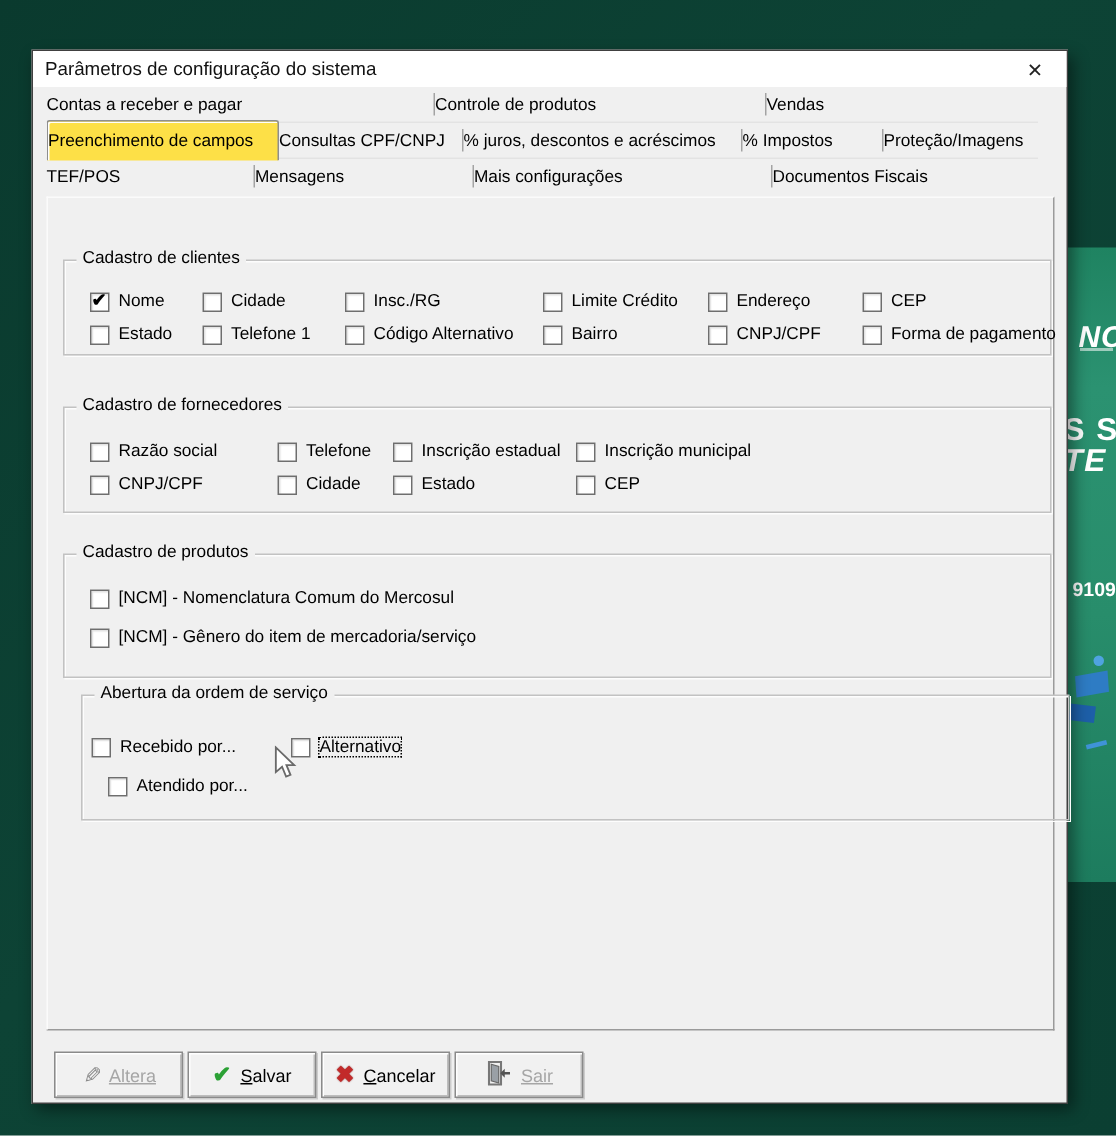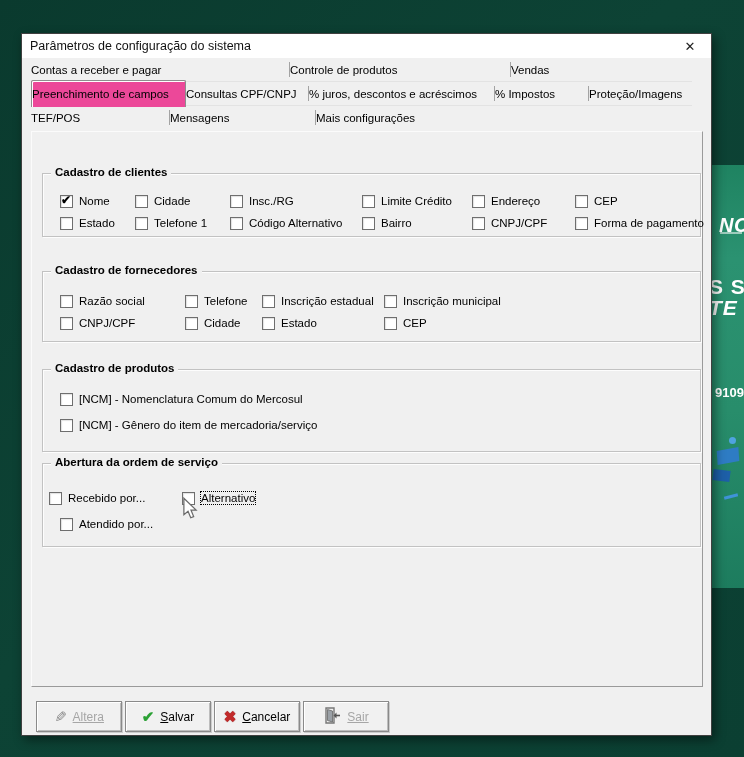--- a/index.html
+++ b/index.html
@@ -47,42 +47,42 @@
                cursor:default; padding-right:4px; }
 
   
   .tab-strip { position:absolute; left:9px; top:24px; width:661px; }
   .tab-row { display:flex; height:24px; align-items:stretch; border-bottom:1px solid #e3e3e3; }
   .tab-row:last-child { border-bottom:none; height:23px; }
   .tab { display:flex; align-items:center; justify-content:flex-start; font-size:11.5px;
          position:relative; white-space:nowrap; color:#000; }
   .tab:not(:last-child)::after { content:""; position:absolute; right:0; top:4px; bottom:4px;
          width:1px; background:#a3a3a3; }
-  .tab.selected { background:#ec4899; border:1px solid #8e8e8e; border-bottom:none;
+  .tab.selected { background:#fde047; border:1px solid #8e8e8e; border-bottom:none;
          border-radius:2px 2px 0 0; top:-2px; height:27px; z-index:3;
          box-shadow:inset 1px 1px 0 #ffffff; font-size:11.5px; }
   .tab.selected::after { display:none; }
 
   
   .tab-page {
     position:absolute; left:9px; top:97px; width:672px; height:556px;
     background:#f0f0f0;
     border:1px solid; border-color:#fbfbfb #9a9a9a #9a9a9a #fbfbfb;
   }
   .page-header { position:absolute; top:7px; left:0; right:0; text-align:center;
                  font-weight:bold; font-size:12px; color:#000; }
 
   .groupbox { position:absolute; left:10px; width:659px; border:1px solid #c2c2c2;
               box-shadow:1px 1px 0 #fdfdfd, inset 1px 1px 0 #fdfdfd; }
   .groupbox .legend { position:absolute; top:-8px; left:8px; background:#f0f0f0;
-              padding:0 4px; font-size:11.5px; color:#000; white-space:nowrap;font-weight:bold; }
+              padding:0 4px; font-size:11.5px; color:#000; white-space:nowrap; }
   .g1 { top:41px;  height:64px; }
   .g2 { top:139px; height:71px; }
   .g3 { top:237px; height:83px; }
-  .g4 { top:331px; height:84px; }
+  .g4 { top:331px; height:84px;margin-left:12px; }
 
   .cb-item { position:absolute; display:flex; align-items:center; height:14px; }
   .cb { width:13px; height:13px; background:#fff; border:1px solid #6e6e6e;
         position:relative; flex:none; box-shadow:inset 1px 1px 1px rgba(0,0,0,.12); }
   .cb.checked::after { content:"✔"; position:absolute; left:0px; top:-3px;
         font-size:12px; font-weight:bold; color:#000; }
   .cb-label { margin-left:6px; font-size:11.5px; white-space:nowrap; color:#000; }
   .cb-label.focus-dotted { outline:1px dotted #000; }
 
   
@@ -155,20 +155,23 @@
     <div class="tab-row">
       <div class="tab" style="width:139px">
           <span>TEF/POS</span>
         </div>
       <div class="tab" style="width:146px">
           <span>Mensagens</span>
         </div>
       <div class="tab" style="width:199px">
           <span>Mais configurações</span>
         </div>
+      <div class="tab" style="width:177px">
+          <span>Documentos Fiscais</span>
+        </div>
     </div>
   </div>
 
   <div class="tab-page">
 
     <div class="groupbox g1">
       <span class="legend">Cadastro de clientes</span>
       <div class="cb-item" style="left:17px;top:20px">
           <span class="cb checked"></span>
           <span class="cb-label">Nome</span>

